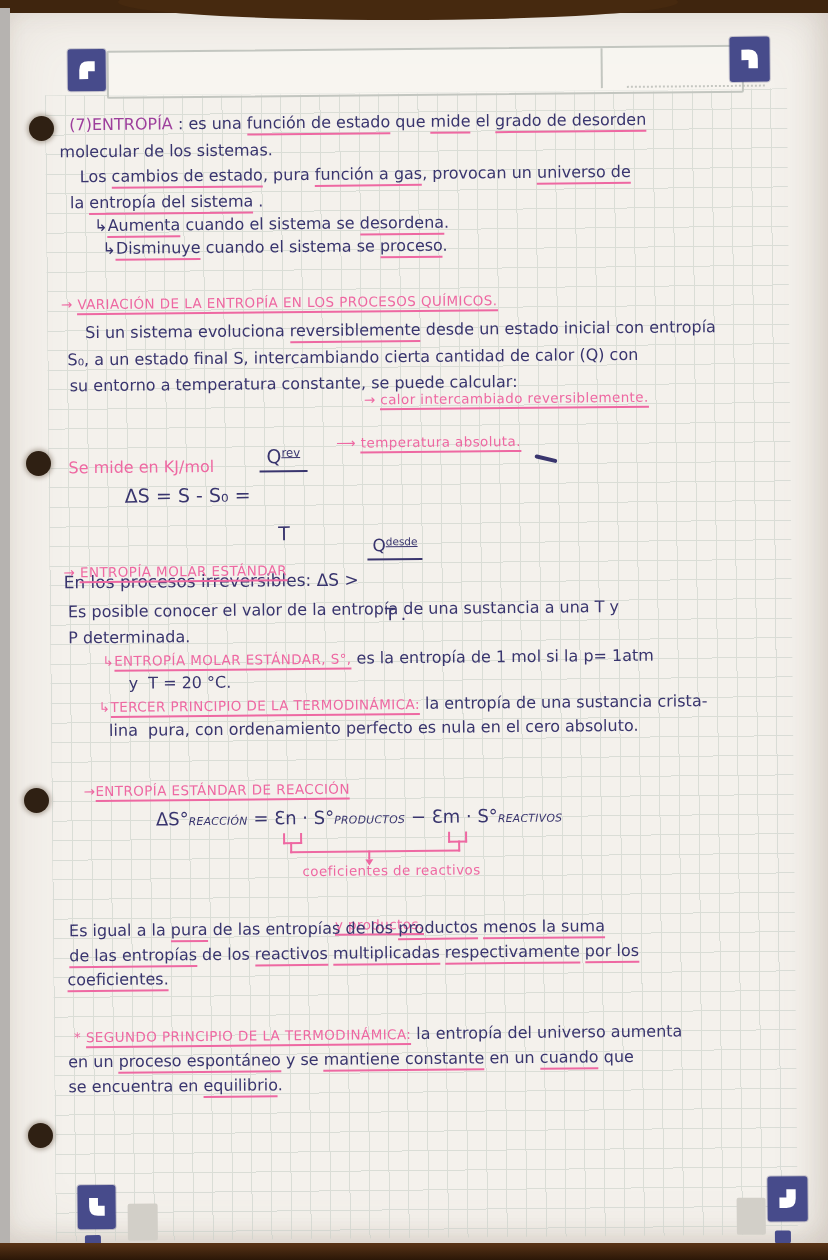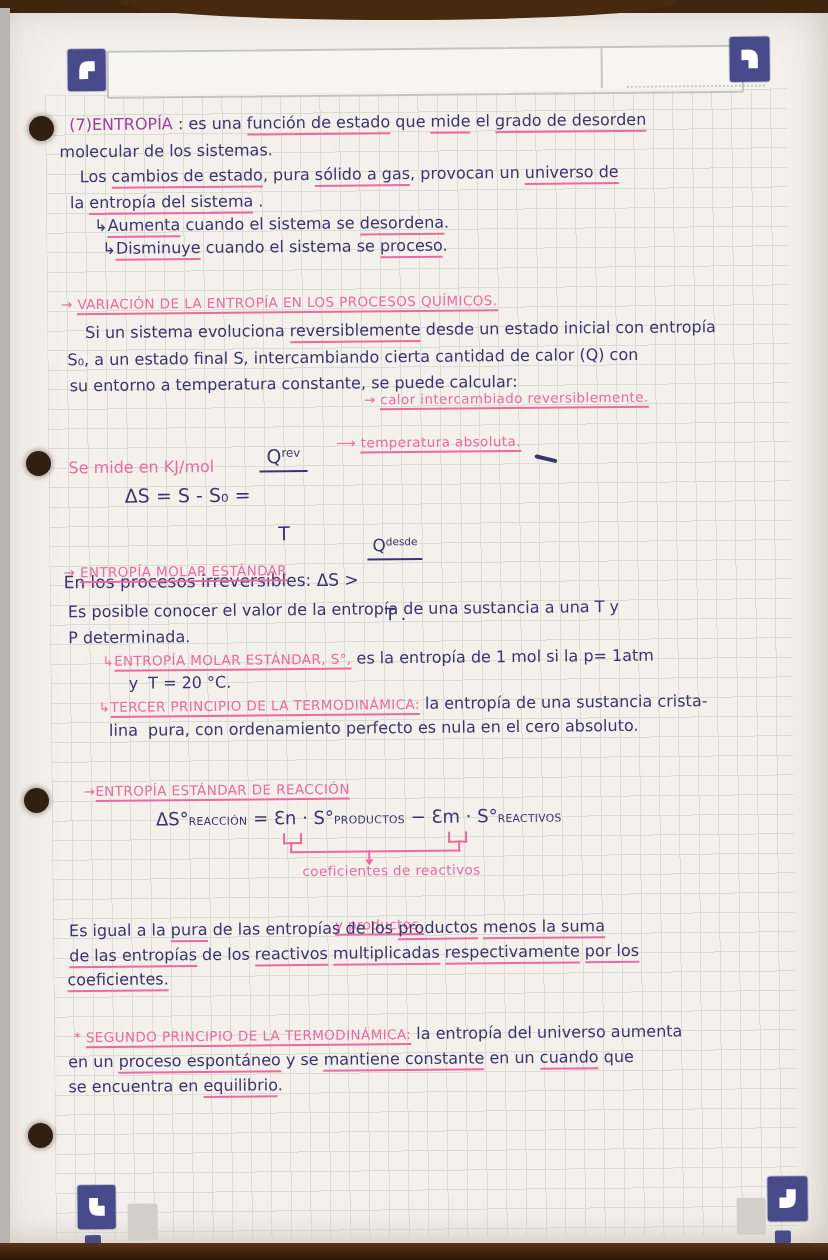--- a/index.html
+++ b/index.html
@@ -39,22 +39,22 @@
   
   .hole{position:absolute;width:25px;height:25px;border-radius:50%;background:var(--hole);
         box-shadow:0 0 4px 2px rgba(70,50,30,.35);}
   
   .line{position:absolute;white-space:nowrap;color:var(--ink);font-size:16px;line-height:1.25;}
   .line span{white-space:pre;}
   .u{border-bottom:2px solid var(--pink);padding-bottom:1px;}
   .pink{color:var(--pink);}
   .purple{color:var(--purple);}
   .sm{font-size:13.5px;letter-spacing:.4px;}
-  .sub{font-size:.6em;letter-spacing:.3px;}
-  .sup{font-size:.62em;vertical-align:.55em;}
+  .sub{font-size:.6em;letter-spacing:.3px;font-style:italic;}
+  .sup{font-size:.62em;vertical-align:.55em;text-decoration:underline;}
   .formula{display:flex;align-items:center;font-size:19px;}
   .formula2{font-size:18px;}
   .frac{display:inline-block;text-align:center;vertical-align:middle;margin-left:9px;}
   .frac .num{display:block;border-bottom:2px solid currentColor;padding:0 5px 2px;}
   .frac .den{display:block;padding-top:2px;}
   
   .brk{position:absolute;width:15px;height:9px;border:2px solid var(--pink);border-top:none;}
   .conn{position:absolute;width:166px;height:9px;border:2px solid var(--pink);border-top:none;}
   .conn-stem{position:absolute;width:2px;height:9px;background:var(--pink);}
   .conn-head{position:absolute;width:0;height:0;border:4px solid transparent;border-top:6px solid var(--pink);}
@@ -100,21 +100,21 @@
     </div>
     <div class="graysq" style="left:122px;top:1201px;width:30px;height:37px;"></div>
     <div class="graysq" style="left:731px;top:1201px;width:29px;height:37px;"></div>
     <div class="navysq" style="left:79px;top:1232px;width:16px;height:13px;"></div>
     <div class="navysq" style="left:769px;top:1234px;width:16px;height:13px;"></div>
 
     <div class="smudge" style="left:632px;top:88px;width:138px;"></div>
 
     <div class="line" style="left:74px;top:112px;"><span class="purple">(7)ENTROPÍA</span><span> : es una </span><span class="u">función de estado</span><span> que </span><span class="u">mide</span><span> el </span><span class="u">grado de desorden</span></div>
     <div class="line" style="left:64px;top:139px;"><span>molecular de los sistemas.</span></div>
-    <div class="line" style="left:84px;top:164px;"><span>Los </span><span class="u">cambios de estado</span><span>, pura </span><span class="u">sólido a gas</span><span>, provocan un </span><span class="u">universo de</span></div>
+    <div class="line" style="left:84px;top:164px;"><span>Los </span><span class="u">cambios de estado</span><span>, pura </span><span class="u">función a gas</span><span>, provocan un </span><span class="u">universo de</span></div>
     <div class="line" style="left:74px;top:190px;"><span>la </span><span class="u">entropía del sistema</span><span> .</span></div>
     <div class="line" style="left:98px;top:213px;"><span>↳</span><span class="u">Aumenta</span><span> cuando el sistema se </span><span class="u">desordena</span><span>.</span></div>
     <div class="line" style="left:106px;top:236px;"><span>↳</span><span class="u">Disminuye</span><span> cuando el sistema se </span><span class="u">proceso</span><span>.</span></div>
 
     <div class="line" style="left:64px;top:291px;"><span class="pink sm">→ </span><span class="pink sm u">VARIACIÓN DE LA ENTROPÍA EN LOS PROCESOS QUÍMICOS.</span></div>
 
     <div class="line" style="left:88px;top:320px;"><span>Si un sistema evoluciona </span><span class="u">reversiblemente</span><span> desde un estado inicial con entropía</span></div>
     <div class="line" style="left:70px;top:347px;"><span>S₀, a un estado final S, intercambiando cierta cantidad de calor (Q) con</span></div>
     <div class="line" style="left:72px;top:373px;"><span>su entorno a temperatura constante, se puede calcular:</span></div>
 

